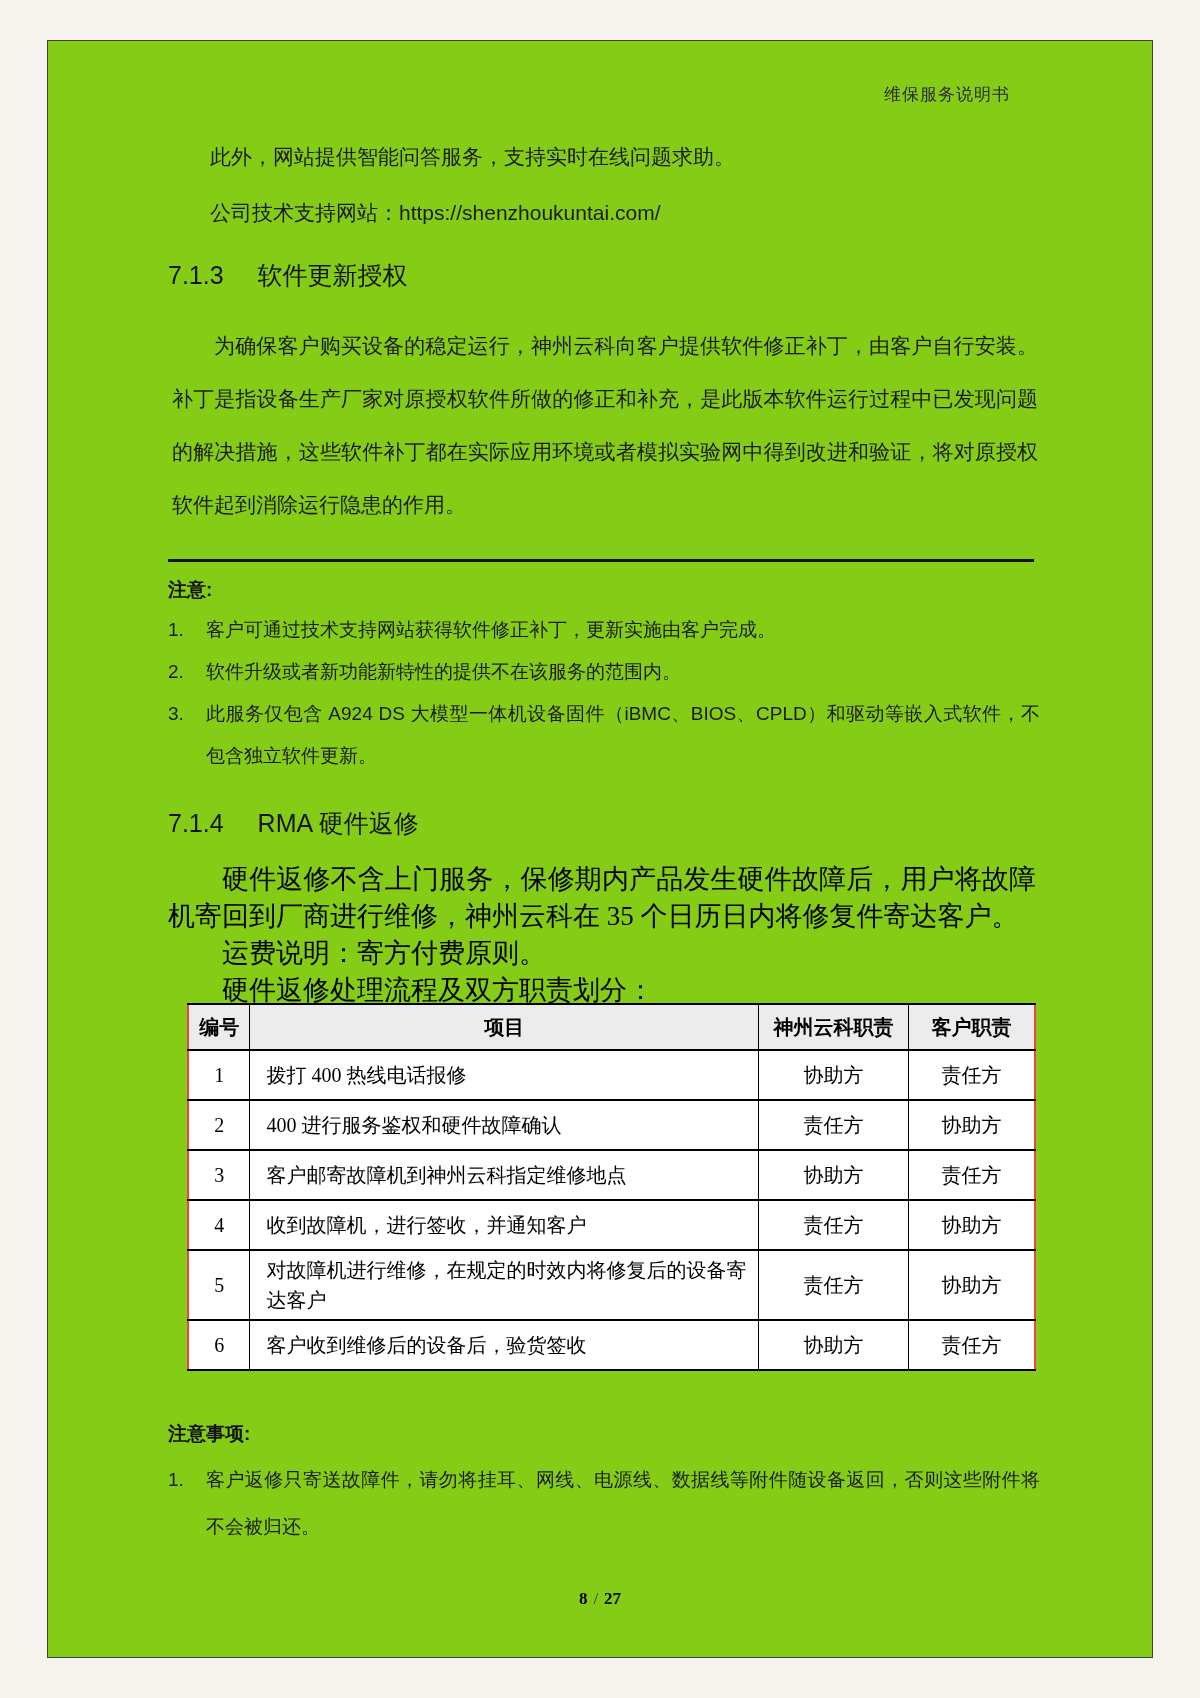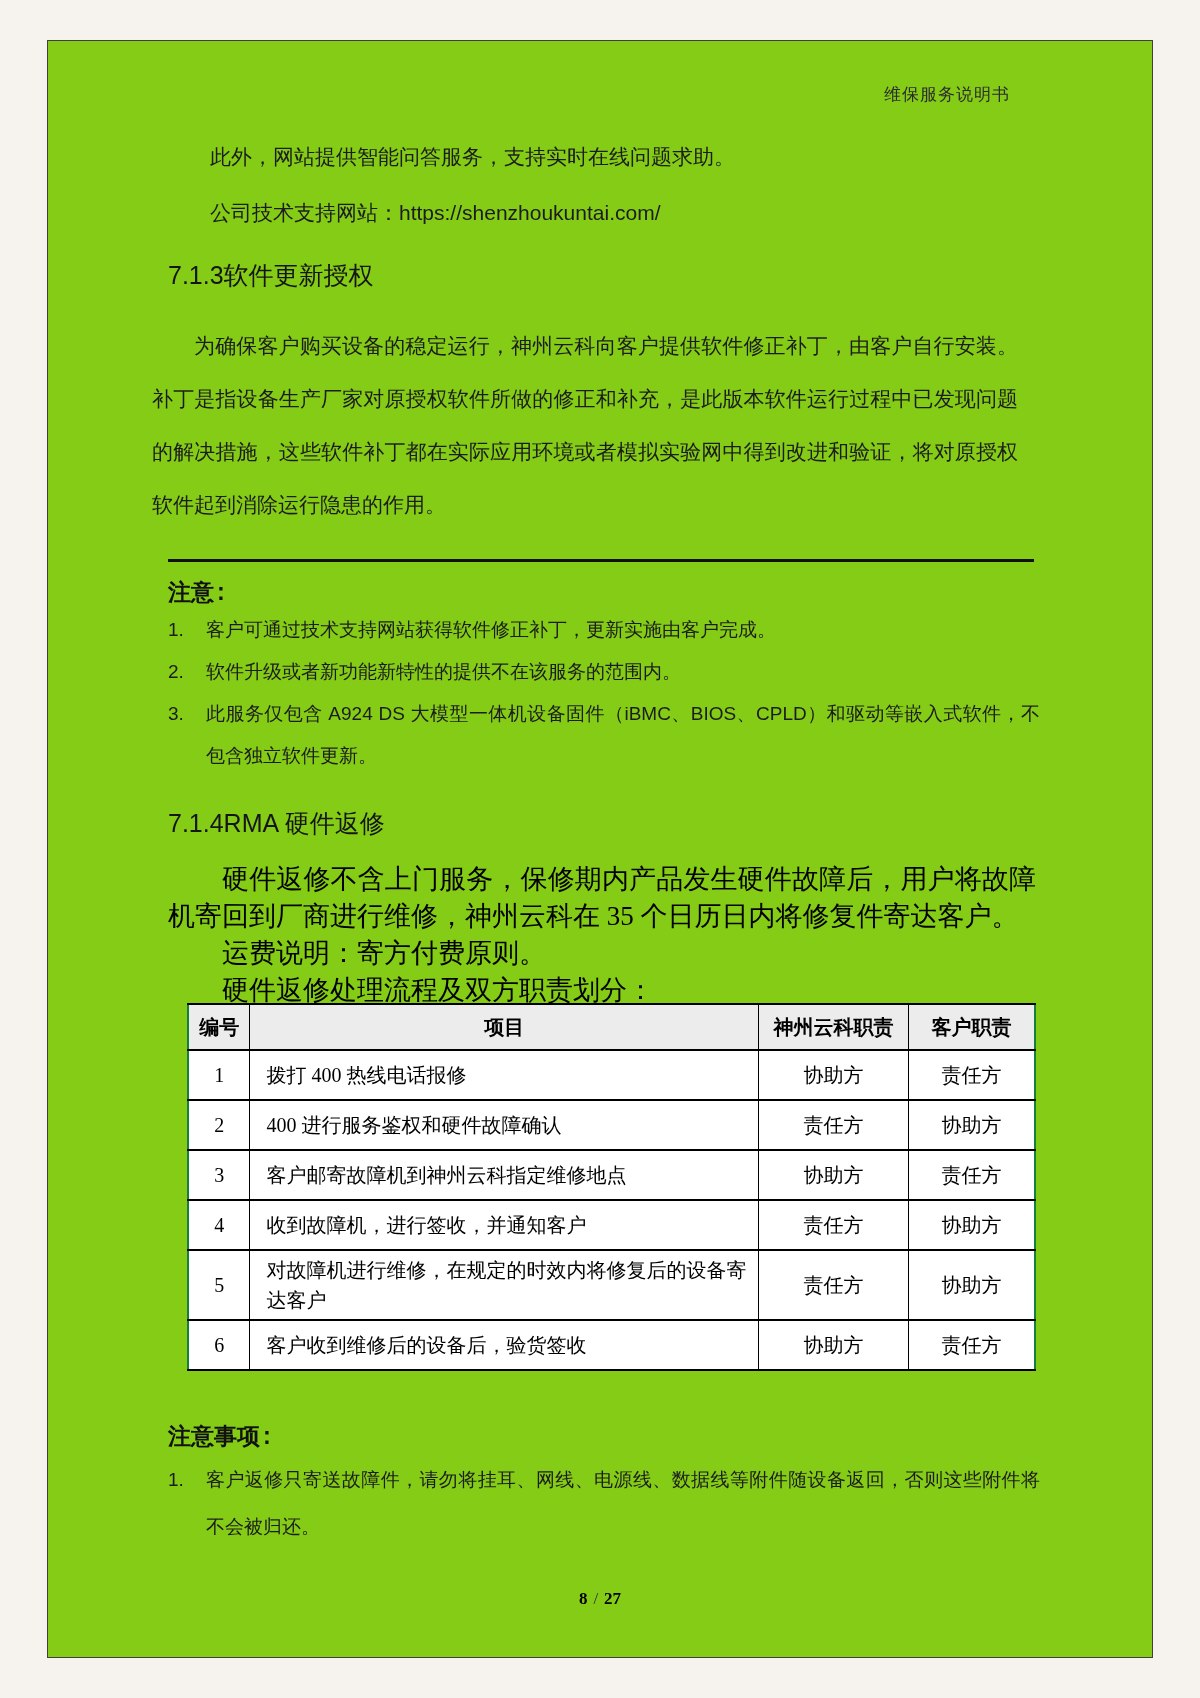--- a/index.html
+++ b/index.html
@@ -31,34 +31,34 @@
   }
   .intro-1 { top: 102px; }
   .intro-2 { top: 158px; }
 
   .section-heading {
     left: 120px; width: 870px;
     font-size: 25px; font-weight: 500; color: #151515;
   }
   .heading-713 { top: 218px; }
   .heading-714 { top: 766px; }
-  .sec-num { }
+  .sec-num { margin-right: 34px; }
 
   .body-para-713 {
-    top: 278px; left: 104px; width: 866px;
+    top: 278px; left: 124px; width: 866px;
     font-size: 21px; line-height: 53px;
     text-indent: 2em; text-align: justify;
   }
 
   .notes-divider {
     top: 518px; left: 120px; width: 866px; height: 3px;
     background: #111111; border: none;
   }
   .note-label {
-    left: 120px; font-size: 23px; font-weight: bold; color: #111111; font-family: Liberation Mono, monospace;
+    left: 120px; font-size: 19px; font-weight: bold; color: #111111;
   }
   .note-label-713 { top: 536px; }
   .note-label-714 { top: 1380px; text-align: right; }
 
   .note-list { left: 120px; width: 872px; list-style: none; }
   .note-list-713 { top: 568px; }
   .note-list-714 { top: 1415px; }
   .note-item { position: relative; font-size: 19px; color: #1c1c1c; }
   .note-list-713 .note-item { line-height: 42px; }
   .note-list-714 .note-item { line-height: 47px; }
@@ -82,21 +82,21 @@
   .rma-table th, .rma-table td {
     border-left: 1px solid #000;
     border-right: 1px solid #000;
     border-top: 2px solid #000;
     border-bottom: 2px solid #000;
     text-align: center;
     vertical-align: middle;
     padding: 4px 6px;
     line-height: 30px;
   }
-  .rma-table { border: 2px solid #15803d; }
+  .rma-table { border: 2px solid #ef4444; }
   .rma-table thead tr { height: 46px; background: #ececec; }
   .rma-table thead th { font-weight: bold; }
   .rma-table tbody tr { height: 50px; background: #ffffff; }
   .rma-table td.cell-item { text-align: left; padding-left: 16px; margin-top: 20px; }
 
   .page-footer {
     top: 1548px; left: 0; width: 100%;
     text-align: center;
     font-family: "Liberation Serif", "DejaVu Serif", serif;
     font-size: 17px; color: #000000;

